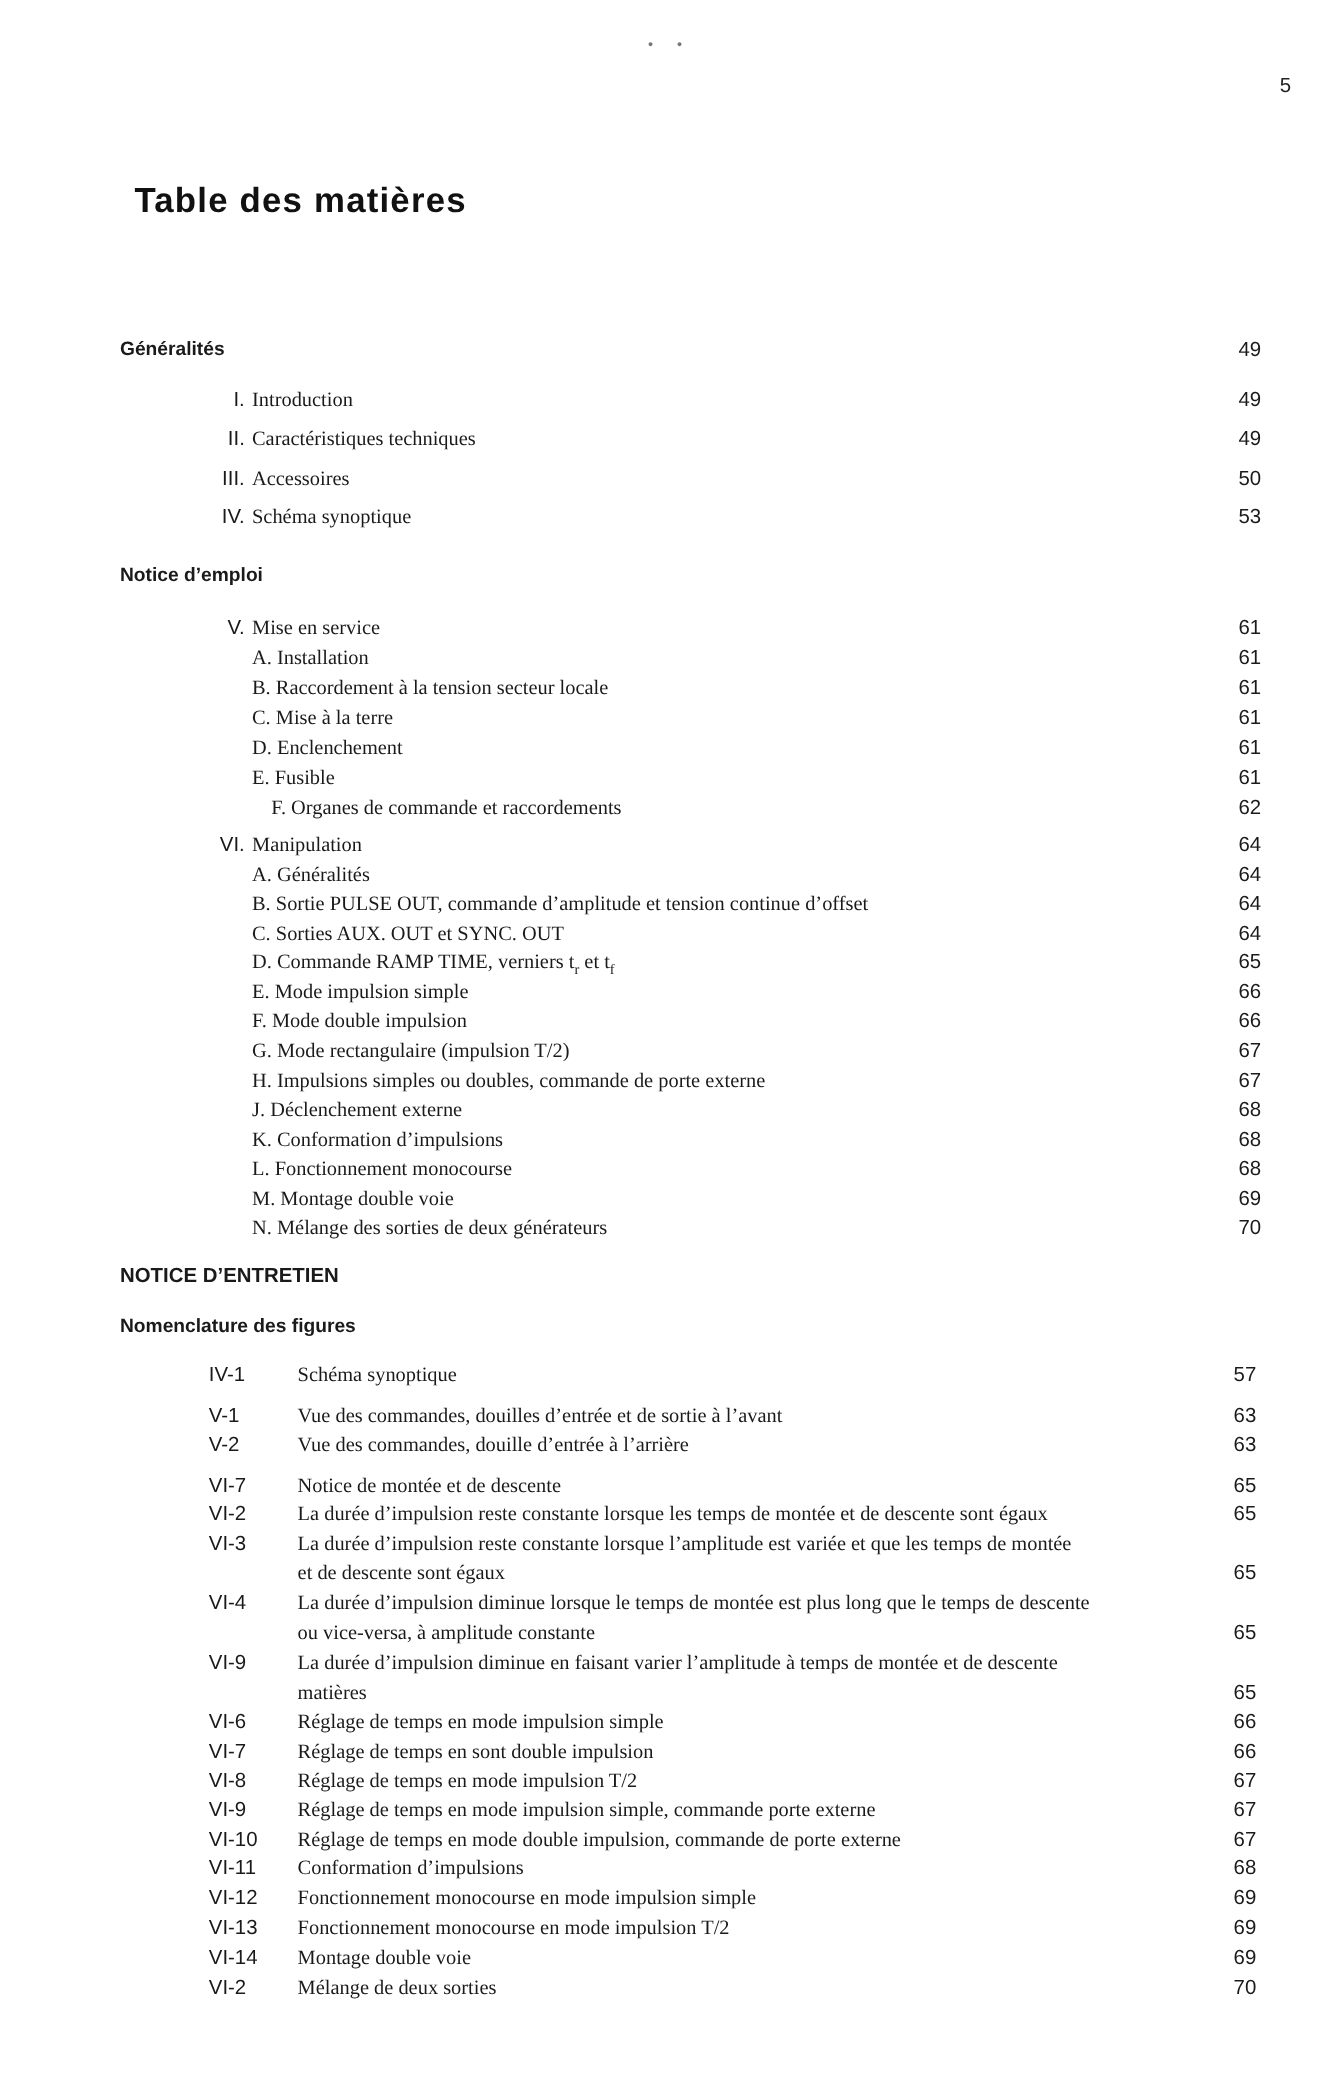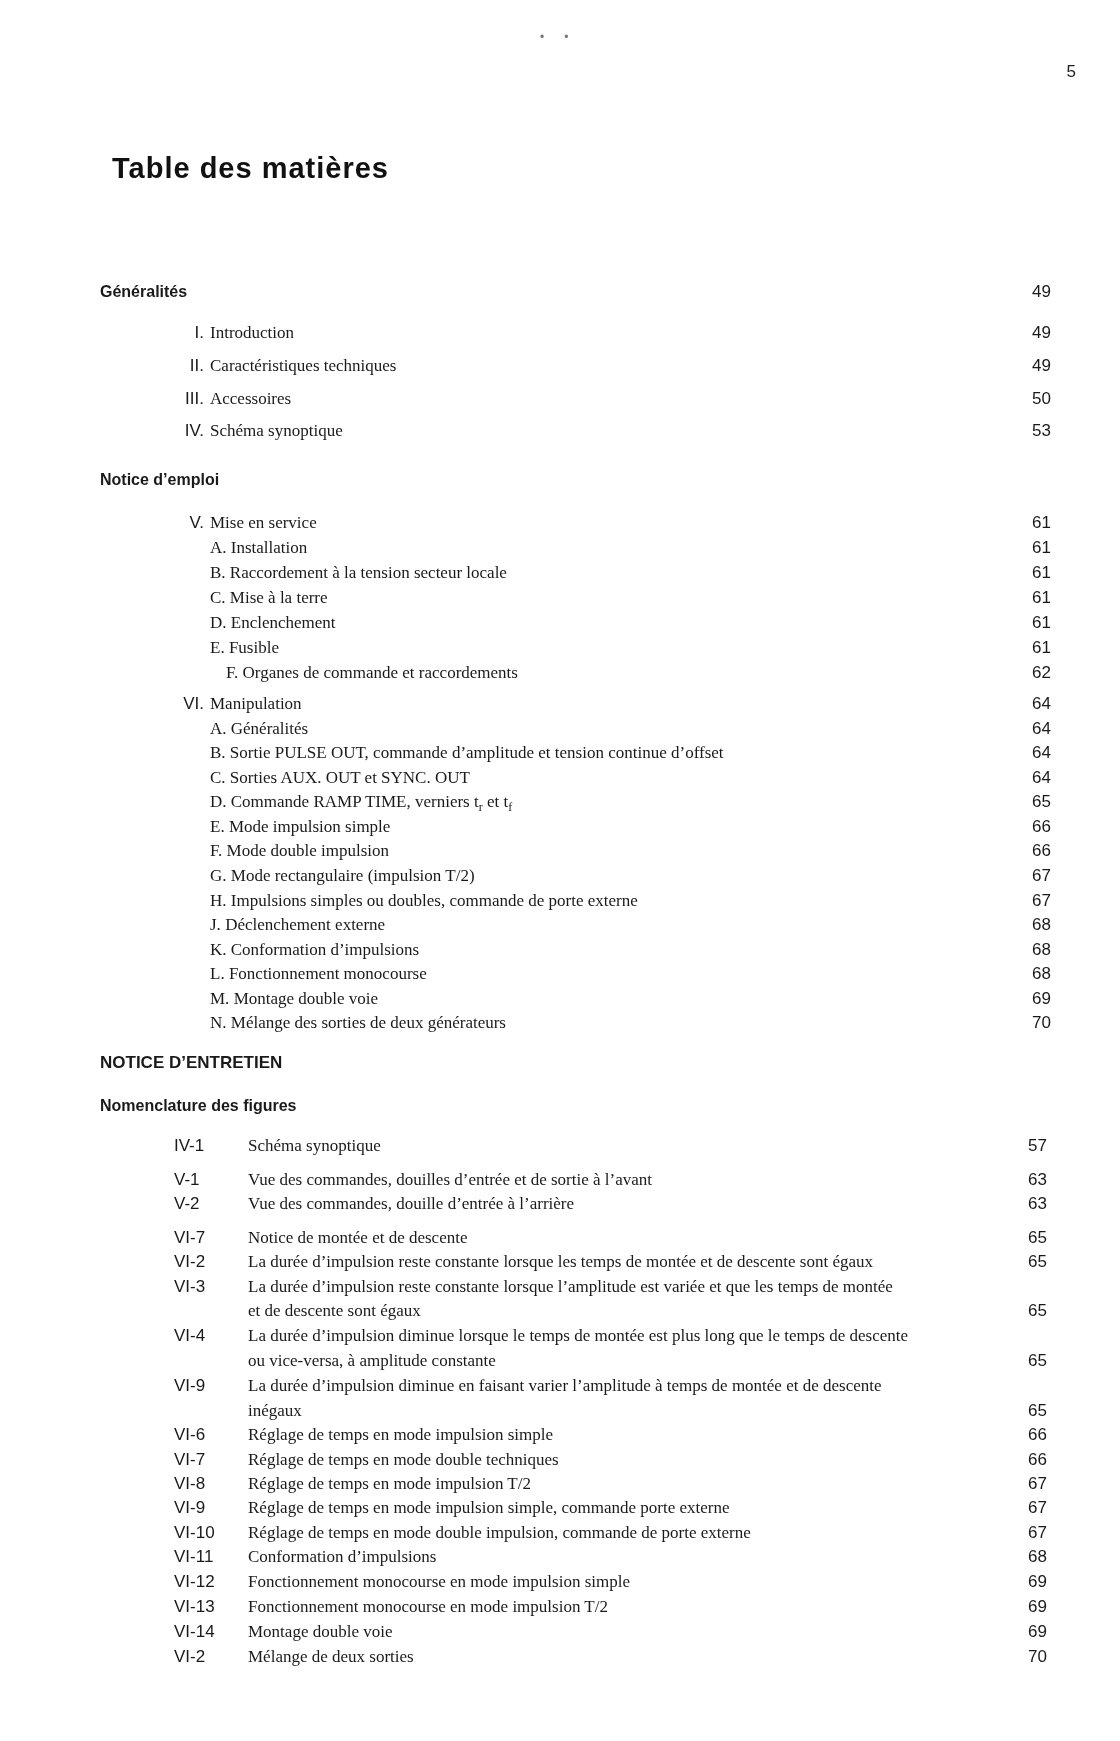--- a/index.html
+++ b/index.html
@@ -194,31 +194,31 @@
     </div>
   <div class="row fig" style="top:1350px">
       <span class="txt">ou vice-versa, à amplitude constante</span>
       <span class="pg">65</span>
     </div>
   <div class="row fig" style="top:1375px">
       <span class="code">VI-9</span>
       <span class="txt">La durée d’impulsion diminue en faisant varier l’amplitude à temps de montée et de descente</span>
     </div>
   <div class="row fig" style="top:1400px">
-      <span class="txt">inégaux</span>
+      <span class="txt">matières</span>
       <span class="pg">65</span>
     </div>
   <div class="row fig" style="top:1424px">
       <span class="code">VI-6</span>
       <span class="txt">Réglage de temps en mode impulsion simple</span>
       <span class="pg">66</span>
     </div>
   <div class="row fig" style="top:1449px">
       <span class="code">VI-7</span>
-      <span class="txt">Réglage de temps en mode double techniques</span>
+      <span class="txt">Réglage de temps en sont double impulsion</span>
       <span class="pg">66</span>
     </div>
   <div class="row fig" style="top:1473px">
       <span class="code">VI-8</span>
       <span class="txt">Réglage de temps en mode impulsion T/2</span>
       <span class="pg">67</span>
     </div>
   <div class="row fig" style="top:1497px">
       <span class="code">VI-9</span>
       <span class="txt">Réglage de temps en mode impulsion simple, commande porte externe</span>

